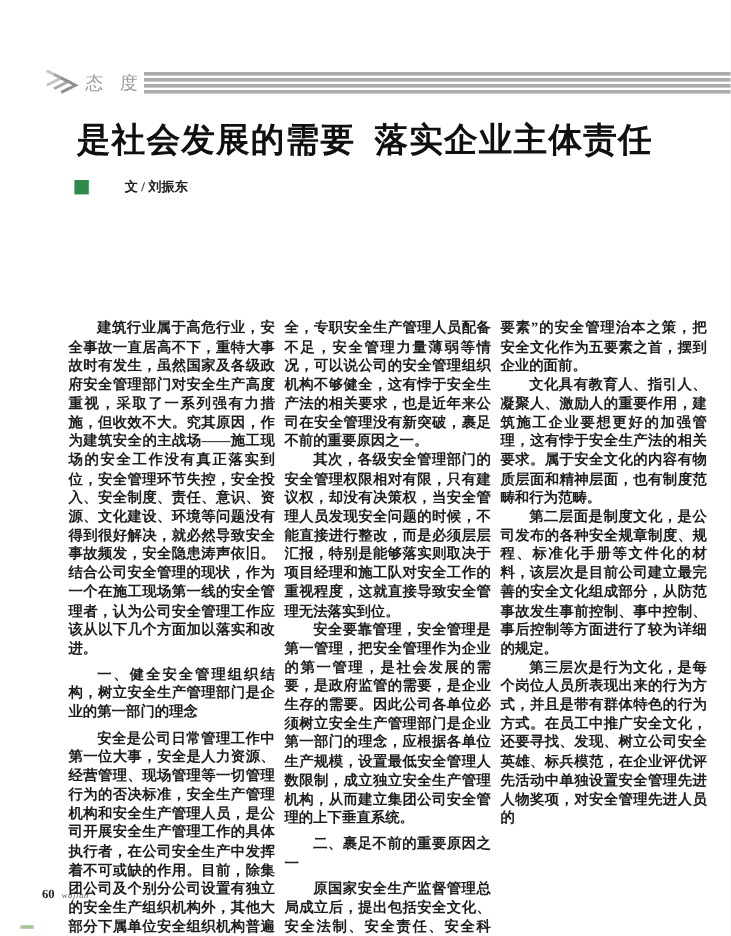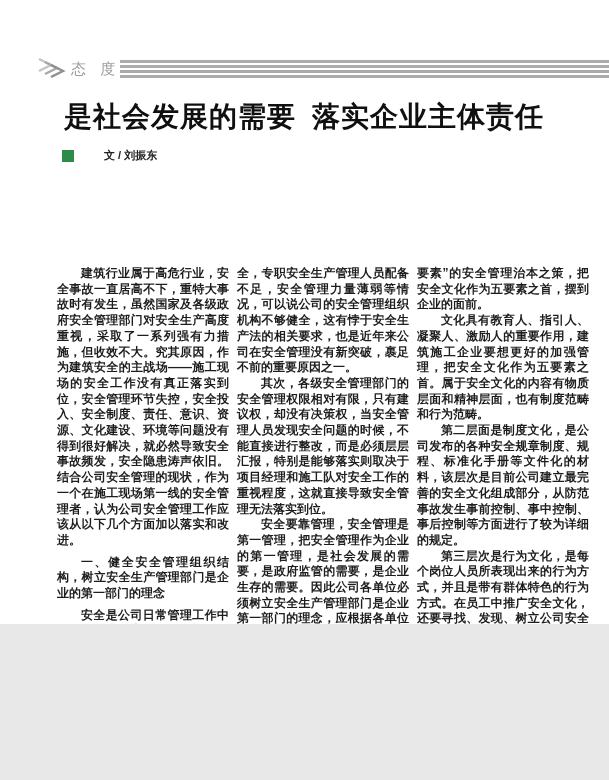--- a/index.html
+++ b/index.html
@@ -1,19 +1,19 @@
 <!DOCTYPE html>
 <html><head>
 <meta charset="utf-8">
 <style>
   * { margin:0; padding:0; box-sizing:border-box; }
   html,body { background:#e8e8e8; }
   .page {
-    position:relative; width:609px; height:624px; background:#ffffff;
-    overflow:hidden; font-family:Liberation Sans, sans-serif;
+    position:relative; width:609px; height:780px; background:#ffffff;
+    overflow:hidden; font-family:Liberation Serif, serif;
     margin:0 auto;
   }
   
   .masthead { position:absolute; top:55px; left:36px; right:0; height:28px; display:flex; align-items:center; }
   .chevron-icon { width:33px; height:26px; flex:0 0 auto; }
   .section-label { flex:0 0 auto; font-size:15px; color:#9a9a9a; letter-spacing:5px; font-weight:500; white-space:nowrap; margin-left:2px; }
   .stripes { flex:1 1 auto; display:flex; flex-direction:column; gap:2.6px; }
   .stripe { height:2.4px; background:#ababab; }
   
   .article-title { position:absolute; top:98px; left:64px; display:flex; gap:16px; font-size:28px; font-weight:bold; color:#101010; letter-spacing:1px; white-space:nowrap; }
@@ -78,21 +78,21 @@
     <div class="col">
       <p class="para">全，专职安全生产管理人员配备不足，安全管理力量薄弱等情况，可以说公司的安全管理组织机构不够健全，这有悖于安全生产法的相关要求，也是近年来公司在安全管理没有新突破，裹足不前的重要原因之一。</p>
       <p class="para indent">其次，各级安全管理部门的安全管理权限相对有限，只有建议权，却没有决策权，当安全管理人员发现安全问题的时候，不能直接进行整改，而是必须层层汇报，特别是能够落实则取决于项目经理和施工队对安全工作的重视程度，这就直接导致安全管理无法落实到位。</p>
       <p class="para indent">安全要靠管理，安全管理是第一管理，把安全管理作为企业的第一管理，是社会发展的需要，是政府监管的需要，是企业生存的需要。因此公司各单位必须树立安全生产管理部门是企业第一部门的理念，应根据各单位生产规模，设置最低安全管理人数限制，成立独立安全生产管理机构，从而建立集团公司安全管理的上下垂直系统。</p>
       <p class="heading">二、裹足不前的重要原因之一</p>
       <p class="para indent">原国家安全生产监督管理总局成立后，提出包括安全文化、安全法制、安全责任、安全科技、安全投入五</p>
     </div>
 
     <div class="col">
       <p class="para">要素”的安全管理治本之策，把安全文化作为五要素之首，摆到企业的面前。</p>
-      <p class="para indent">文化具有教育人、指引人、凝聚人、激励人的重要作用，建筑施工企业要想更好的加强管理，把安全文化作为五要素之首。属于安全文化的内容有物质层面和精神层面，也有制度范畴和行为范畴。</p>
+      <p class="para indent">文化具有教育人、指引人、凝聚人、激励人的重要作用，建筑施工企业要想更好的加强管理，这有悖于安全生产法的相关要求。属于安全文化的内容有物质层面和精神层面，也有制度范畴和行为范畴。</p>
       <p class="para indent">第二层面是制度文化，是公司发布的各种安全规章制度、规程、标准化手册等文件化的材料，该层次是目前公司建立最完善的安全文化组成部分，从防范事故发生事前控制、事中控制、事后控制等方面进行了较为详细的规定。</p>
       <p class="para indent">第三层次是行为文化，是每个岗位人员所表现出来的行为方式，并且是带有群体特色的行为方式。在员工中推广安全文化，还要寻找、发现、树立公司安全英雄、标兵模范，在企业评优评先活动中单独设置安全管理先进人物奖项，对安全管理先进人员的</p>
     </div>
 
   </div>
 
   <div class="page-footer">
     <span class="page-number">60</span>
     <span class="footer-brand">wujian</span>
   </div>

